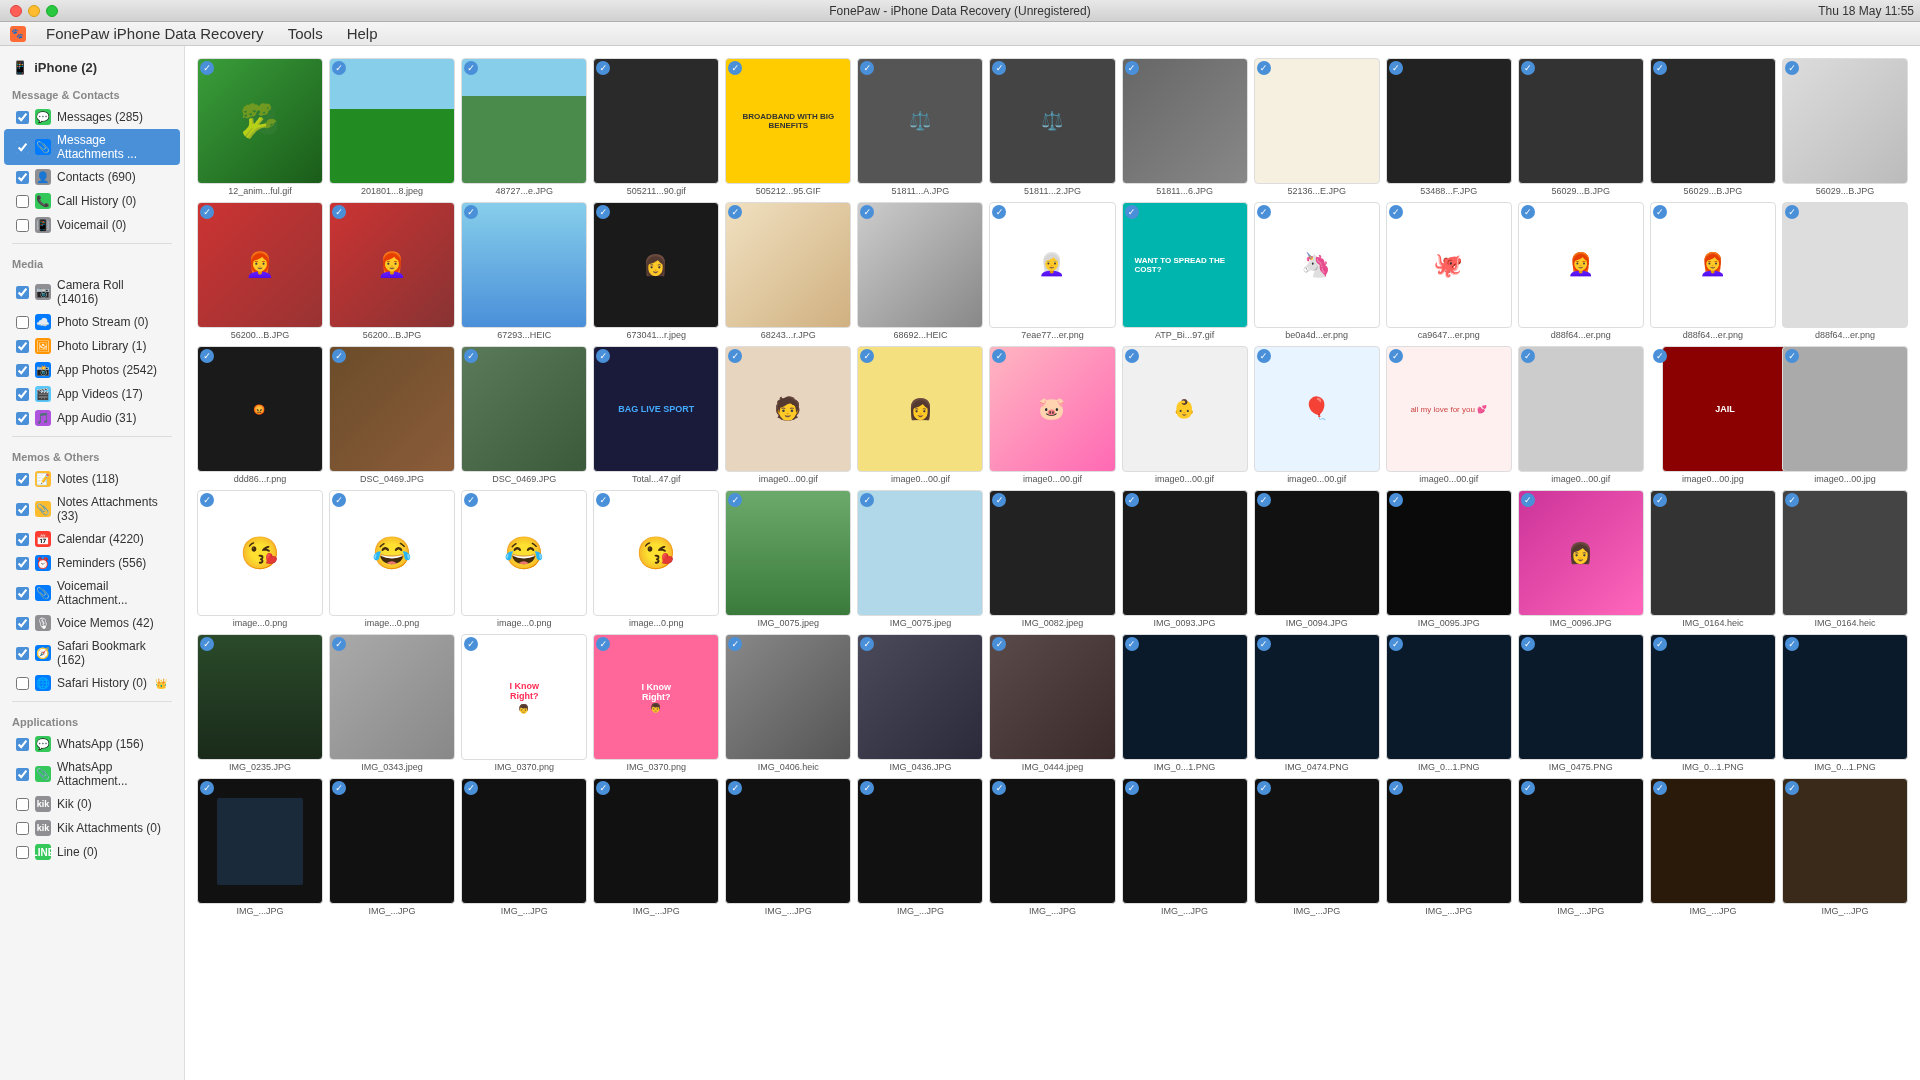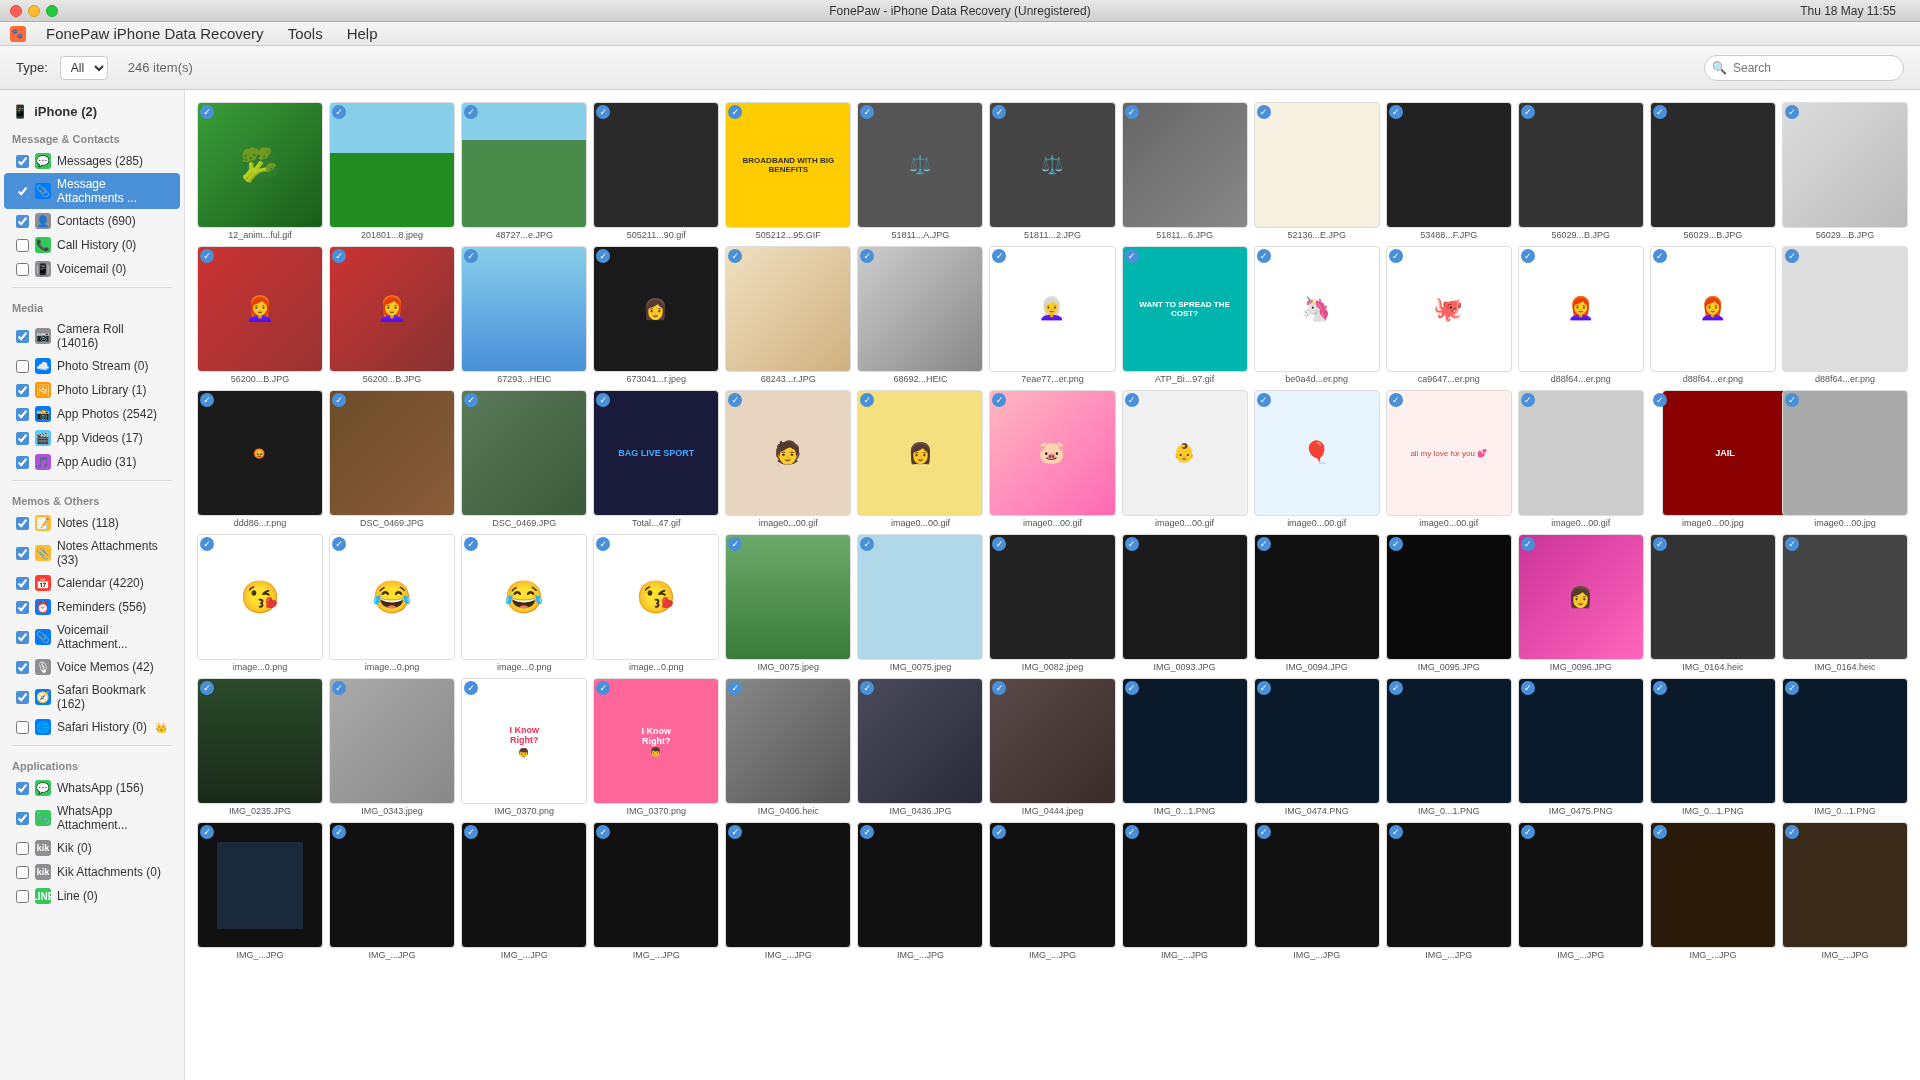--- a/index.html
+++ b/index.html
@@ -14,21 +14,21 @@
       justify-content: center;
       border-bottom: 1px solid #b0b0b0;
       position: relative;
     }
     .title-bar-controls { position: absolute; left: 10px; display: flex; gap: 6px; align-items: center; }
     .traffic-light { width: 12px; height: 12px; border-radius: 50%; }
     .tl-close { background: #ff5f57; border: 1px solid #e0443e; }
     .tl-min { background: #febc2e; border: 1px solid #d4a017; }
     .tl-max { background: #28c840; border: 1px solid #1aac2b; }
     .title-bar-title { font-size: 12px; color: #333; font-weight: 500; }
-    .title-bar-right { position: absolute; right: 24px; display: flex; gap: 8px; align-items: center; }
+    .title-bar-right { position: absolute; right: 6px; display: flex; gap: 8px; align-items: center; }
 
     
     .menu-bar {
       height: 24px;
       background: linear-gradient(to bottom, #f5f5f5, #e8e8e8);
       display: flex;
       align-items: center;
       padding: 0 10px;
       gap: 16px;
       border-bottom: 1px solid #ccc;
@@ -241,31 +241,20 @@
 
 <div class="menu-bar">
   <div class="menu-app-icon">🐾</div>
   <span class="menu-item">FonePaw iPhone Data Recovery</span>
   <span class="menu-item">Tools</span>
   <span class="menu-item">Help</span>
 </div>
 
 <div class="main-window">
 
-  <div class="toolbar">
-    <span class="toolbar-type-label">Type:</span>
-    <select class="toolbar-select">
-      <option>All</option>
-    </select>
-    <span class="toolbar-count">246 item(s)</span>
-    <div class="search-wrapper">
-      <span class="search-icon-inner">🔍</span>
-      <input class="toolbar-search" type="text" placeholder="Search" style="">
-    </div>
-  </div>
 
   <div class="content-area">
 
     <div class="sidebar">
 
       <div class="sidebar-device">
         <span>📱</span>
         <span>iPhone (2)</span>
       </div>
 
@@ -517,21 +506,21 @@
           <div class="photo-label">68692...HEIC</div>
         </div>
         <div class="photo-cell">
           <div class="photo-thumb" style="background:#fff; display:flex;align-items:center;justify-content:center;">
               <span style="font-size:22px;">👩‍🦳</span>
             </div>
           <div class="photo-check">✓</div>
           <div class="photo-label">7eae77...er.png</div>
         </div>
         <div class="photo-cell">
-          <div class="photo-thumb" style="background:#00b5ad; display:flex;align-items:center;justify-content:center; color:white; font-size:8px; font-weight:bold; text-align:center; padding:12px;">WANT TO SPREAD THE COST?</div>
+          <div class="photo-thumb" style="background:#00b5ad; display:flex;align-items:center;justify-content:center; color:white; font-size:8px; font-weight:bold; text-align:left; padding:12px;">WANT TO SPREAD THE COST?</div>
           <div class="photo-check">✓</div>
           <div class="photo-label">ATP_Bi...97.gif</div>
         </div>
         <div class="photo-cell">
           <div class="photo-thumb" style="background:#fff; display:flex;align-items:center;justify-content:center;">
               <span style="font-size:24px;">🦄</span>
             </div>
           <div class="photo-check">✓</div>
           <div class="photo-label">be0a4d...er.png</div>
         </div>

